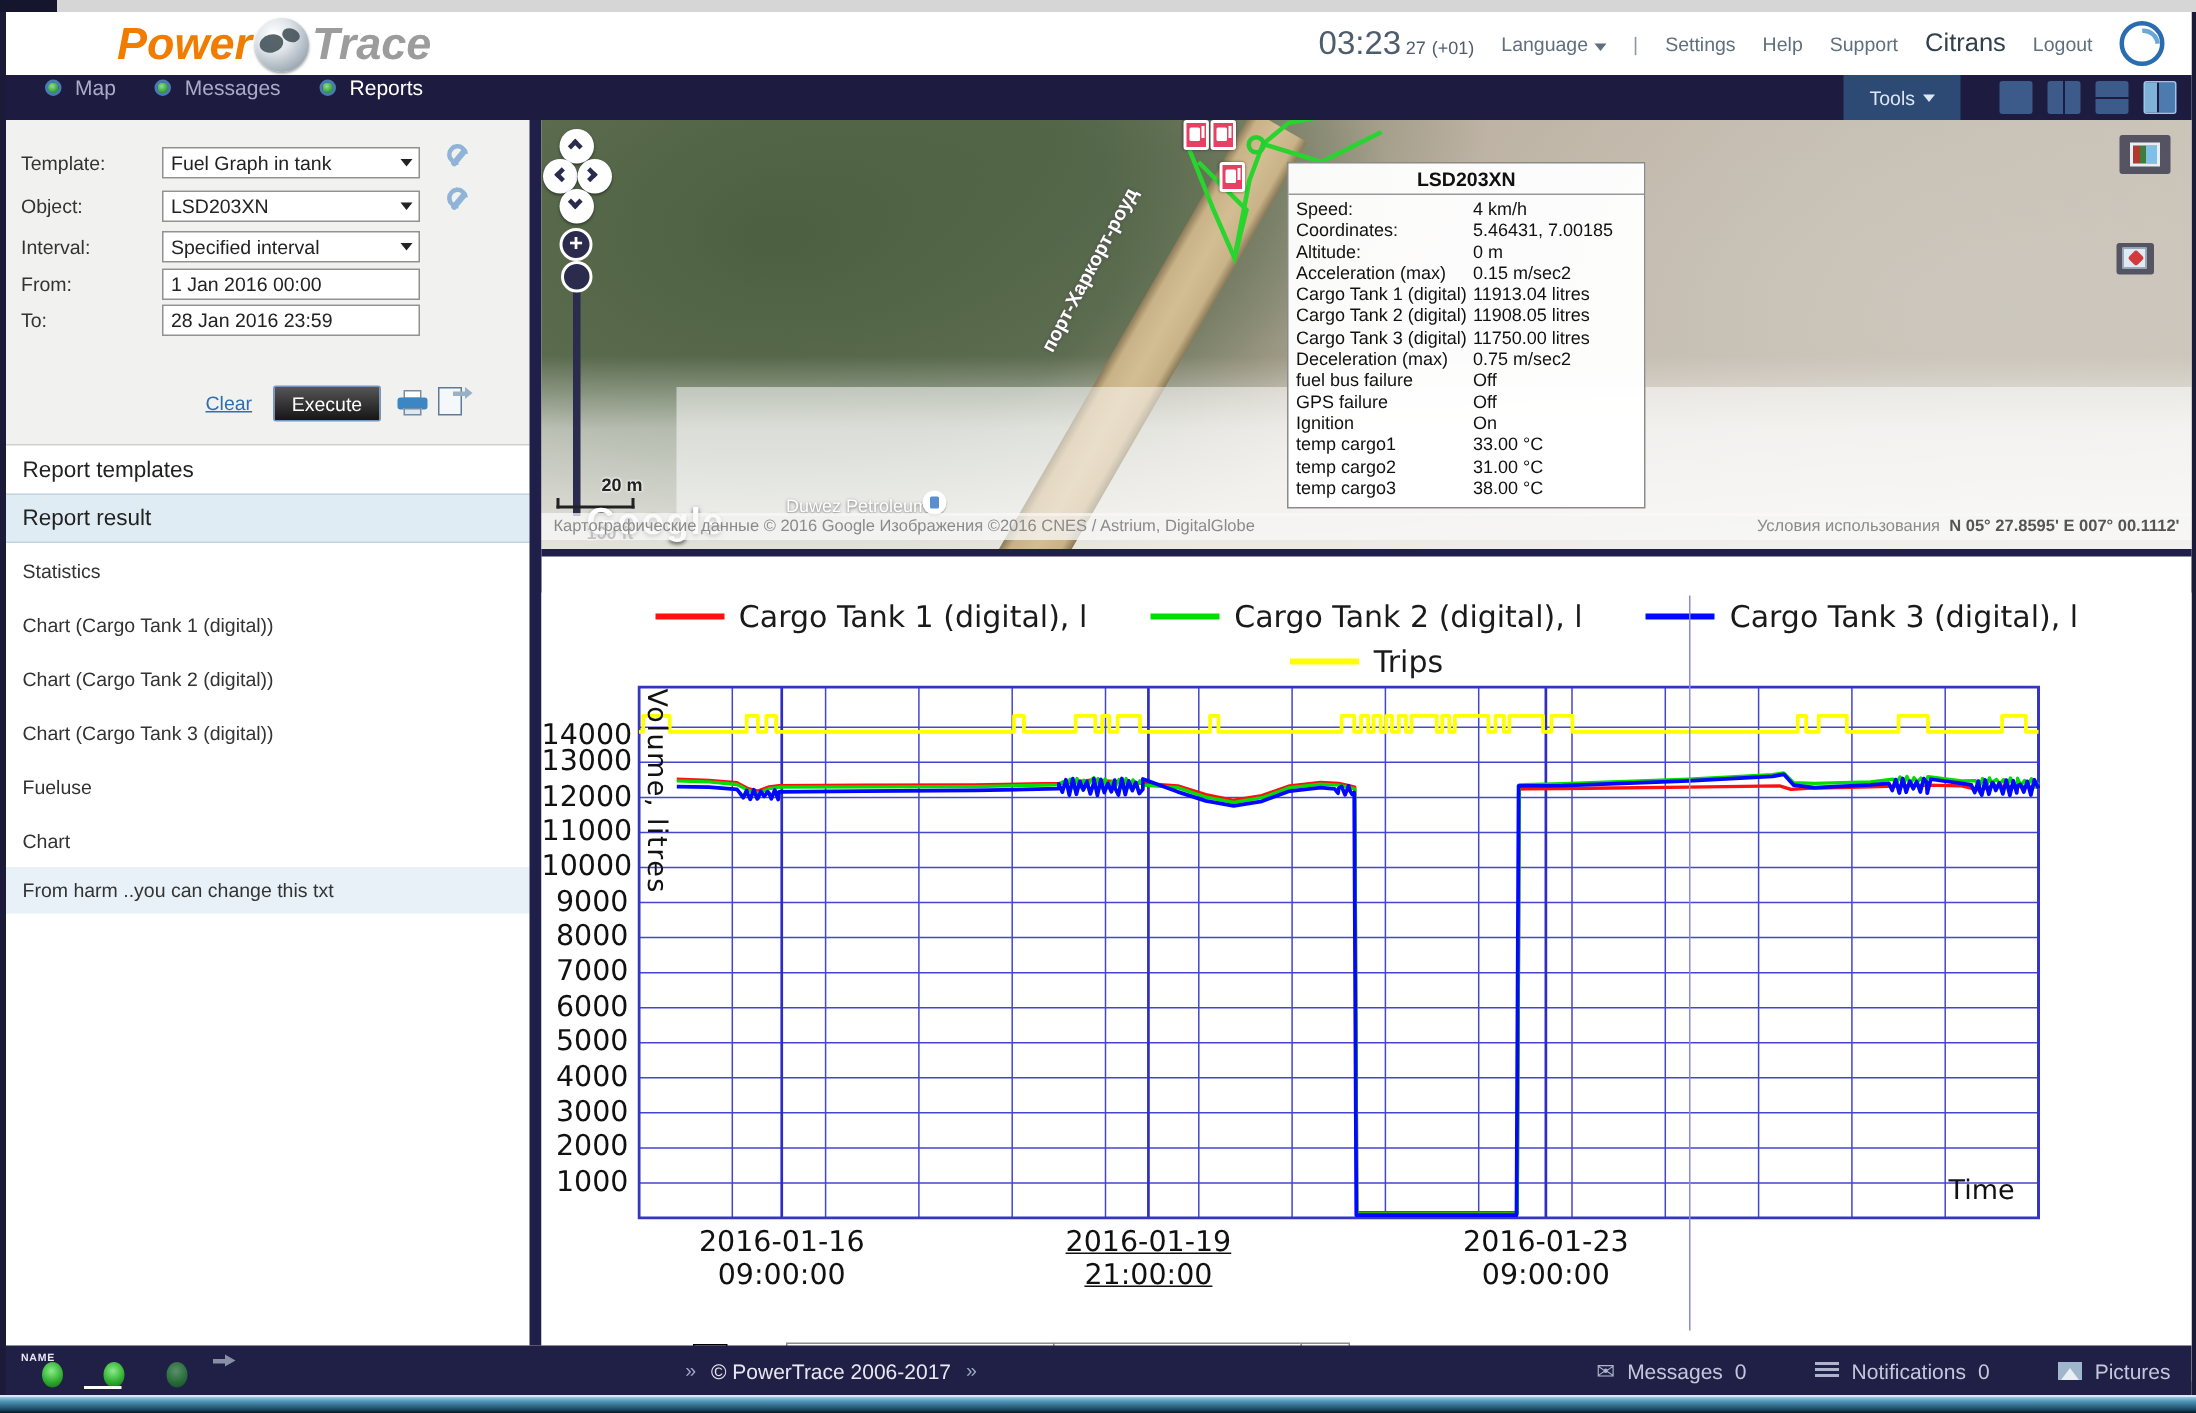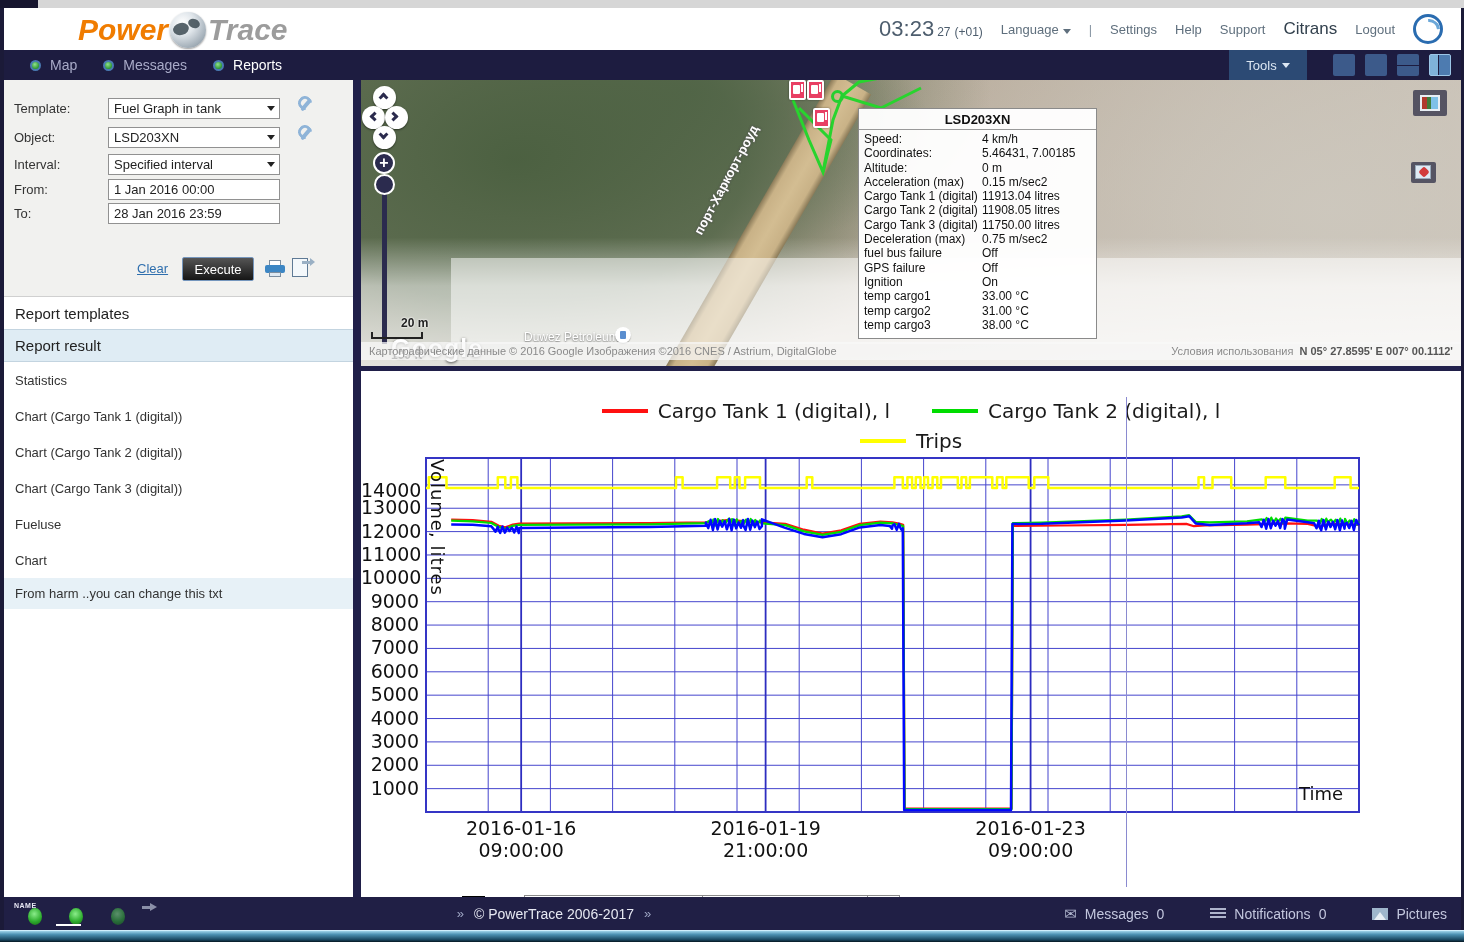--- a/index.html
+++ b/index.html
@@ -34,21 +34,21 @@
   .hdr-link { font-size:13px; color:#5f6f7d; cursor:pointer; }
   .hdr-sep { color:#8a98a5; font-size:13px; }
   .hdr-account { font-size:17px; color:#32404d; }
   .caret-dn { display:inline-block; width:0; height:0; border-left:4px solid transparent;
     border-right:4px solid transparent; border-top:5px solid #5f6f7d; margin-left:4px; }
   .swoosh { width:30px; height:30px; border-radius:50%; border:3px solid #2a6cb0; position:relative; }
   .swoosh:before { content:""; position:absolute; left:2px; top:2px; width:16px; height:16px;
     border:3px solid transparent; border-top-color:#6aa7d8; border-radius:50%; transform:rotate(40deg); }
 
   
-  #navbar { left:4px; top:50px; width:1457px; height:30px; background:#1d1c40; display:flex; align-items:center; }
+  #navbar { left:4px; top:50px; width:1457px; height:30px; background:#1d1c40; display:flex; align-items:flex-start; }
   .nav-tab { display:flex; align-items:center; gap:9px; margin-left:26px; cursor:pointer; }
   .nav-dot { width:11px; height:11px; border-radius:50%; border:2px solid #4a7ab2;
     background:radial-gradient(circle at 40% 35%, #8fe08f 0%, #2f9a2f 70%); }
   .nav-label { font-size:14px; color:#a9abc8; }
   .nav-tab.active .nav-label { color:#ffffff; }
   .tools-box { position:absolute; right:154px; top:0; height:30px; width:78px; background:#2c4a74;
     display:flex; align-items:center; justify-content:center; gap:5px; cursor:pointer; }
   .tools-label { font-size:13px; color:#dce7f3; }
   .tools-caret { width:0; height:0; border-left:4px solid transparent; border-right:4px solid transparent;
     border-top:5px solid #dce7f3; }
@@ -441,20 +441,24 @@
 
 <div class="abs" id="chart">
   <div class="legend-row" style="top:4px;" id="legend-row-1">
       <span class="legend-entry">
         <span class="legend-swatch" style="background: rgb(255, 16, 16);"></span>
         <span>Cargo Tank 1 (digital), l</span>
       </span>
       <span class="legend-entry">
         <span class="legend-swatch" style="background: rgb(0, 221, 0);"></span>
         <span>Cargo Tank 2 (digital), l</span>
+      </span>
+      <span class="legend-entry">
+        <span class="legend-swatch" style="background: rgb(0, 8, 255);"></span>
+        <span>Cargo Tank 3 (digital), l</span>
       </span>
     </div>
   <div class="legend-row" style="top:34px;" id="legend-row-2">
       <span class="legend-entry">
         <span class="legend-swatch" style="background: rgb(255, 255, 0);"></span>
         <span>Trips</span>
       </span>
     </div>
   <svg id="plot-svg" width="935" height="356">
       <line x1="63.199999999999996" y1="1" x2="63.199999999999996" y2="355" stroke="#4545cd" stroke-width="1"></line>
@@ -508,21 +512,21 @@
       <div class="ylab" style="left: 0px; top: 147.97px;">11000</div>
       <div class="ylab" style="left: 0px; top: 124.604px;">12000</div>
       <div class="ylab" style="left: 0px; top: 101.238px;">13000</div>
       <div class="ylab" style="left: 0px; top: 84px;">14000</div>
     </div>
   <div id="x-labels">
       <div class="xlab" style="left: 75.166px; top: 422px;">
         <div>2016-01-16</div>
         <div>09:00:00</div>
       </div>
-      <div class="xlab" style="left: 319.612px; top: 422px;">
+      <div class="xlab" style="left: 319.612px; top: 422px; text-decoration: underline;">
         <div>2016-01-19</div>
         <div>21:00:00</div>
       </div>
       <div class="xlab" style="left: 584.584px; top: 422px;">
         <div>2016-01-23</div>
         <div>09:00:00</div>
       </div>
     </div>
   <div class="ylabel-vert">Volume, litres</div>
   <div class="time-label">Time</div>

